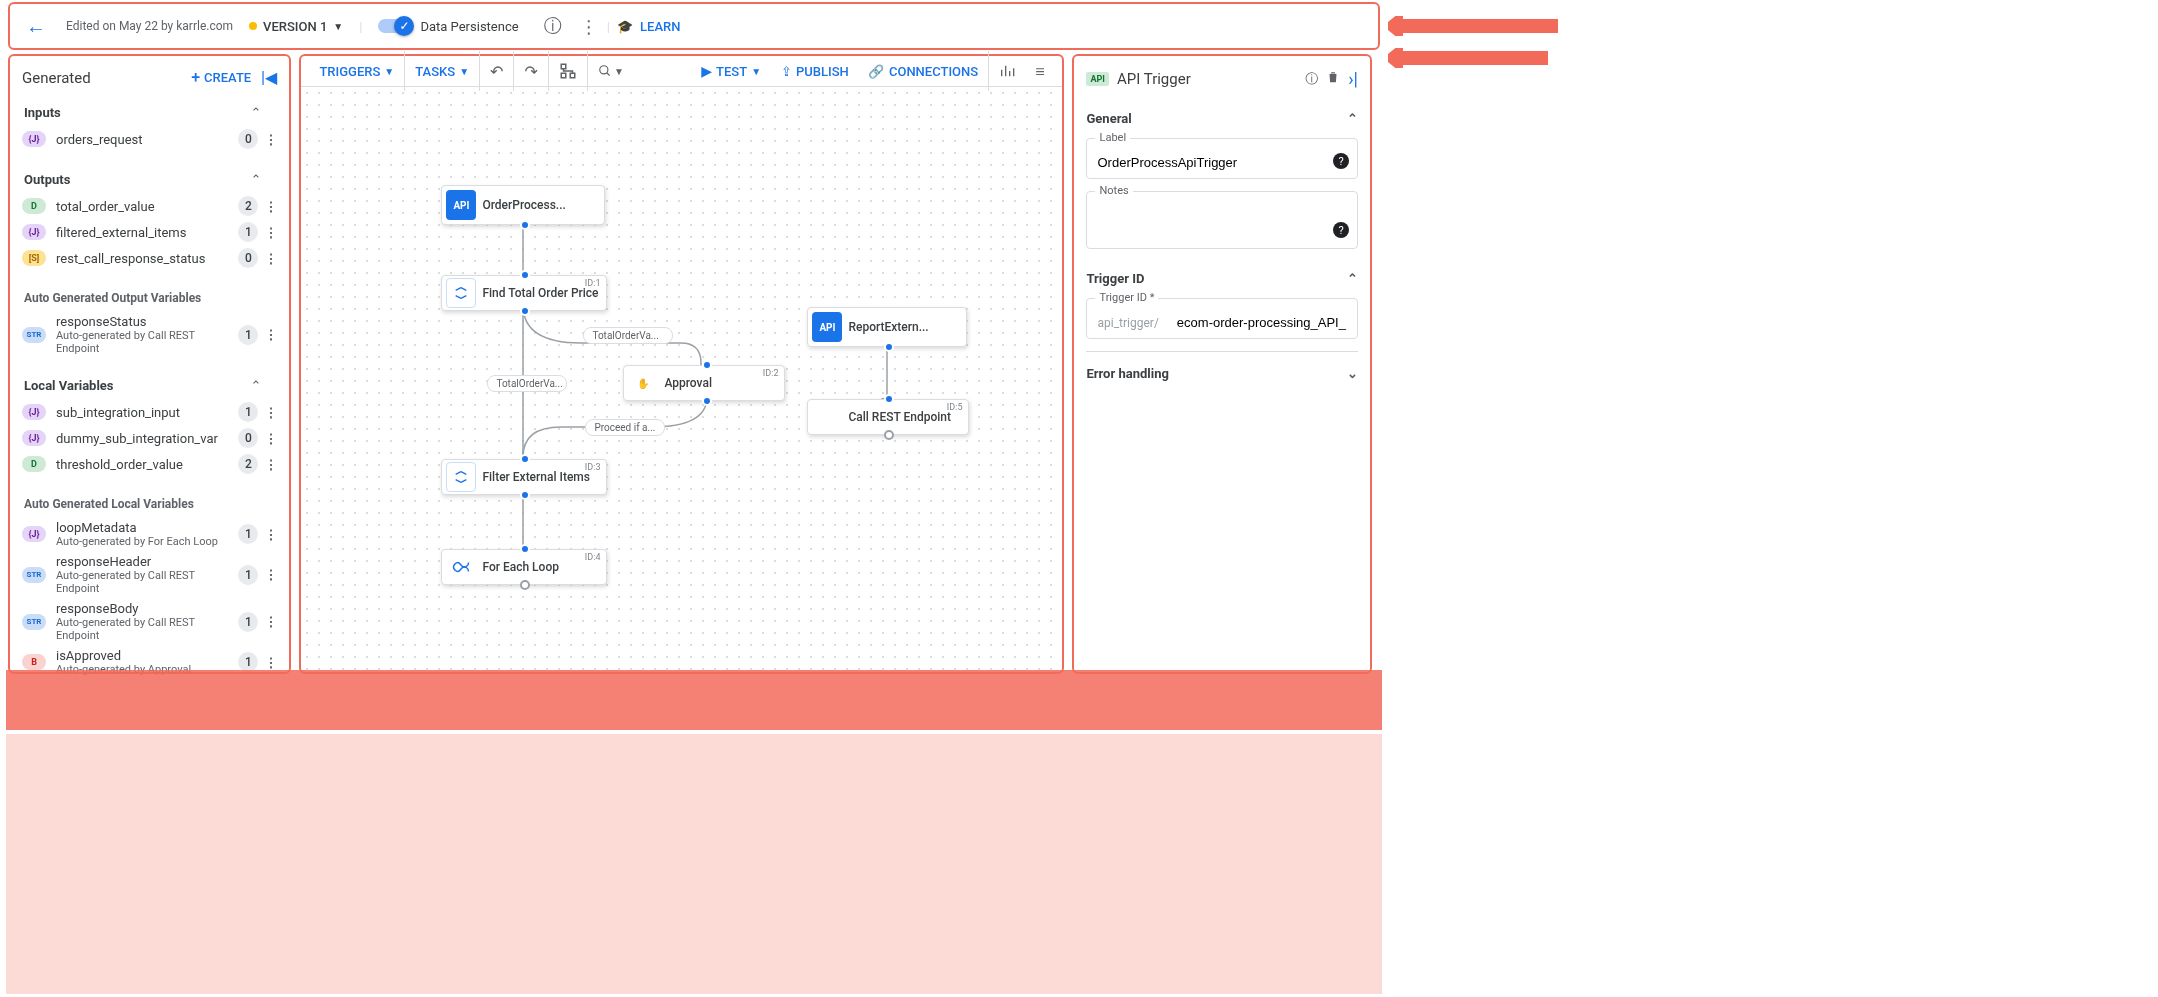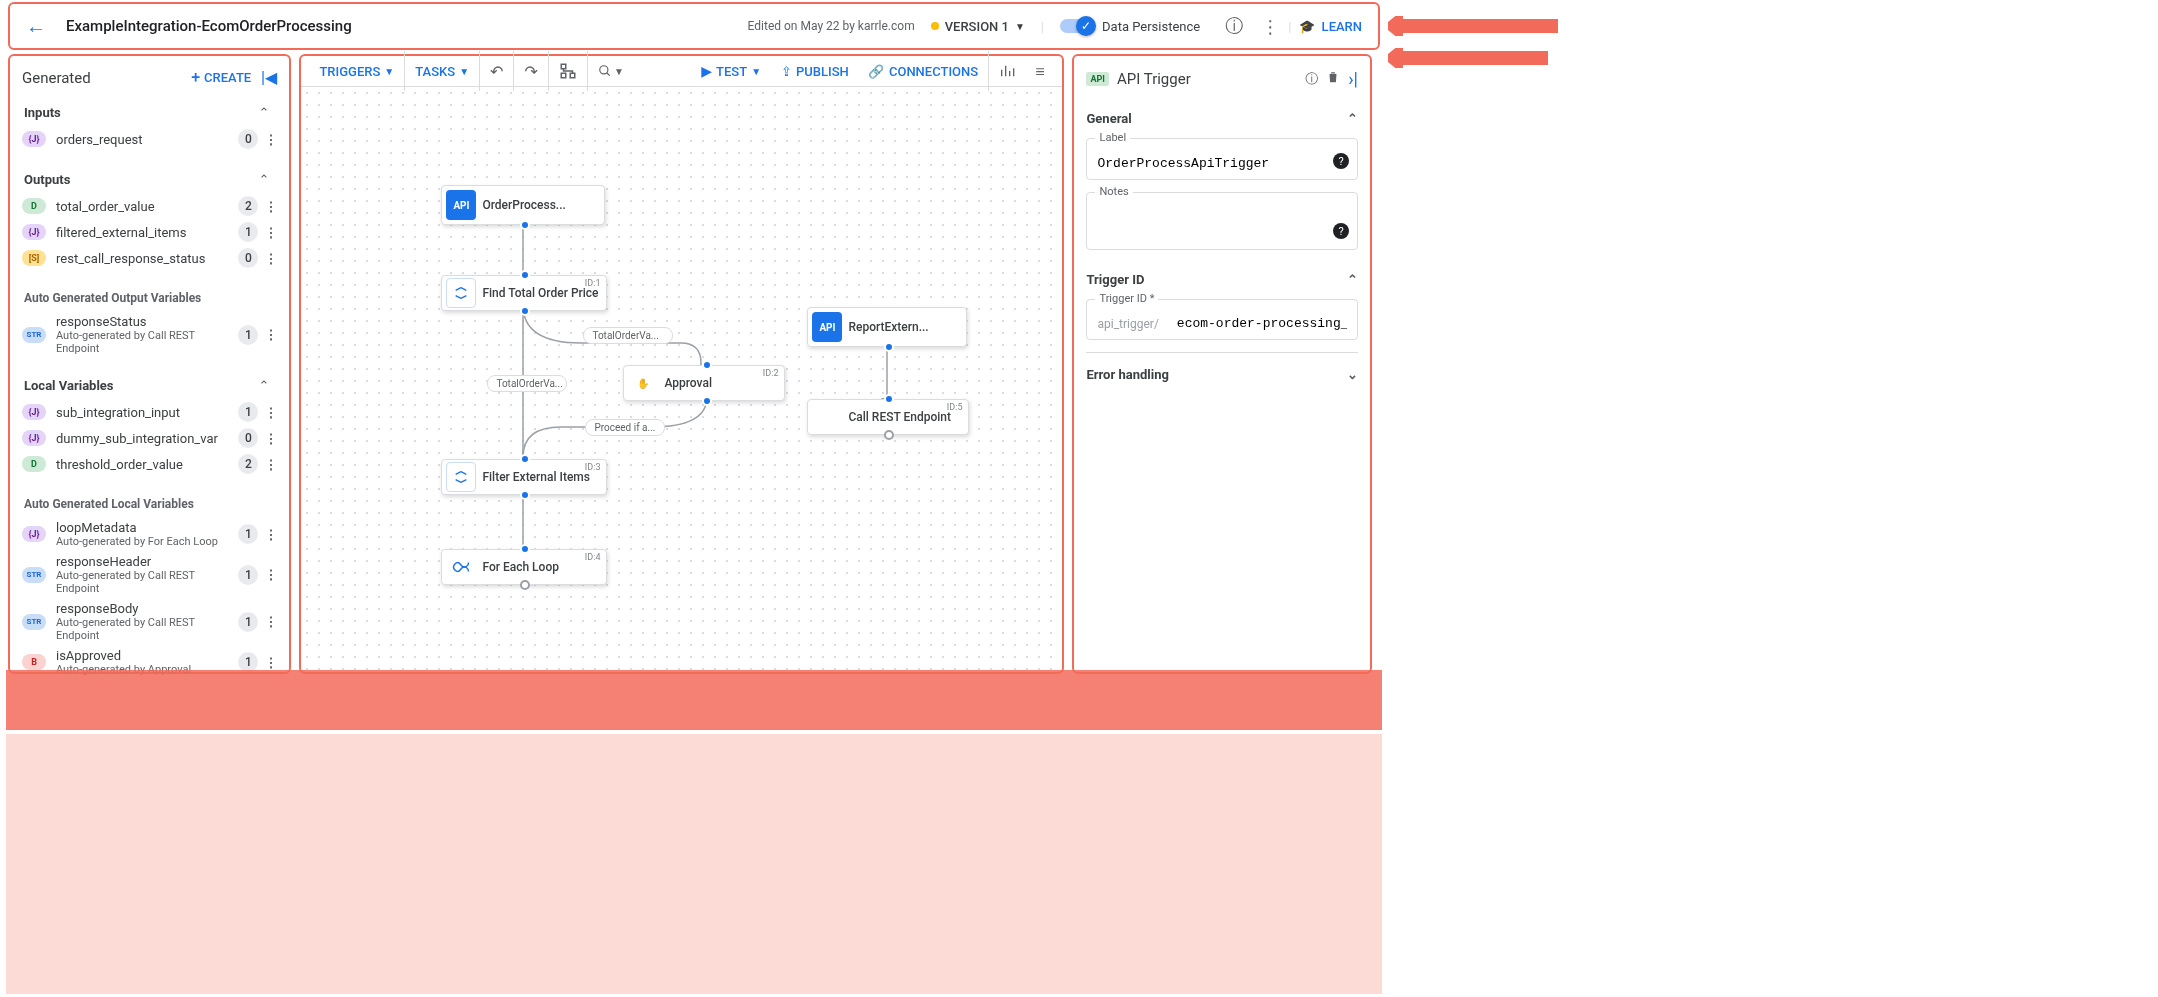--- a/index.html
+++ b/index.html
@@ -26,21 +26,21 @@
   
   .left-panel { width: 286px; height: 620px; border: 2px solid #f26b5a; border-radius: 6px; background:#fff; display:flex; flex-direction:column; }
   .lp-header { display:flex; align-items:center; padding: 12px 12px 8px 12px; justify-content:space-between; }
   .lp-title { font-size: 15px; font-weight:400; }
   .create-btn { color:#1a73e8; display:flex; align-items:center; gap:4px; font-weight:500; font-size:13px; cursor:pointer; }
   .collapse-btn { color:#1a73e8; cursor:pointer; margin-left:10px; font-size:16px; transform: scaleX(-1); }
   .lp-search { margin: 0 10px 8px 10px; position:relative; }
   .lp-search input { width:100%; height:34px; padding:0 34px 0 10px; border:1px solid #dadce0; border-radius:4px; font-size:13px; outline:none; }
   .lp-search-icon { position:absolute; right:10px; top:8px; color:#5f6368; }
 
-  .section-head { display:flex; align-items:center; justify-content:space-between; padding: 10px 20px 6px 14px; cursor:pointer; }
+  .section-head { display:flex; align-items:center; justify-content:space-between; padding: 10px 28px 6px 14px; cursor:pointer; }
   .section-head span:first-child { font-weight:700; font-size:13px; }
   .chev { color:#5f6368; }
   .var-list { padding: 0 8px 10px 8px; }
   .var-row { display:flex; align-items:center; padding: 3px 4px; cursor:pointer; font-size:13px; }
   .var-badge { width:24px; height:16px; border-radius:8px; display:flex; align-items:center; justify-content:center; color:#fff; font-size:9px; font-weight:700; flex-shrink:0; }
   .badge-J { background:#e4d4f7; color:#6a1b9a; }
   .badge-D { background:#ceead6; color:#137333; }
   .badge-S { background:#fde293; color:#a56600; }
   .badge-STR { background:#c9ddf7; color:#1967d2; font-size:8px; }
   .badge-B { background:#fad2cf; color:#c5221f; }
@@ -80,39 +80,38 @@
   
   .right-panel { width:302px; height:620px; border: 2px solid #f26b5a; border-radius:6px; padding:12px; display:flex; flex-direction:column; gap:12px; }
   .rp-header { display:flex; align-items:center; gap:8px; }
   .rp-api-badge { background:#ceead6; color:#137333; font-size:9px; font-weight:700; padding:2px 4px; border-radius:2px; }
   .rp-title { font-size:15px; flex:1; }
   .rp-icon { color:#5f6368; cursor:pointer; }
   .rp-close { color:#1a73e8; cursor:pointer; font-size:18px; }
   .rp-sec-head { display:flex; justify-content:space-between; font-weight:700; cursor:pointer; padding-top:10px; }
   .field { position:relative; border:1px solid #dadce0; border-radius:4px; padding: 16px 10px 8px 10px; }
   .field-label { position:absolute; top:-8px; left:8px; background:#fff; padding:0 4px; font-size:11px; color:#5f6368; }
-  .field input, .field textarea { border:none; outline:none; width: calc(100% - 20px); font-size:13px; font-family:Liberation Mono, monospace; resize:none; }
+  .field input, .field textarea { border:none; outline:none; width: calc(100% - 20px); font-size:13px; font-family:Liberation Sans, sans-serif; resize:none; }
   .help-ic { position:absolute; right:8px; top:14px; width:16px; height:16px; background:#202124; color:#fff; border-radius:50%; font-size:11px; display:flex; align-items:center; justify-content:center; }
   .tid-row { display:flex; gap:18px; align-items:center; }
   .tid-prefix { color:#9aa0a6; font-size:12px; }
 
   
   .scribble { position:absolute; font-family: "Comic Sans MS", cursive; color:#f26b5a; }
   .arrow-right { position:absolute; height:12px; pointer-events:none; }
   .arrow-right svg path { stroke:#f26b5a; stroke-width:6; fill:#f26b5a; }
   .bottom-banner { position:absolute; background:#f26b5a; opacity:0.85; } 
 </style>
 </head>
 <body>
 
 <div class="main-area">
 
   <div class="topbar">
     <span class="back-arrow">←</span>
-    <span class="title">ExampleIntegration-EcomOrderProcessing</span>
     <span class="edited-info">Edited on May 22 by karr</span>
     <span class="domain-text">le.com</span>
     <div class="version-sel">
       <span class="ver-dot"></span>
       <span class="version-label">VERSION 1</span>
       <span style="font-size:10px">▼</span>
     </div>
     <span style="color:#dadce0">|</span>
     <div class="dp-toggle">
       <div class="toggle-track">

